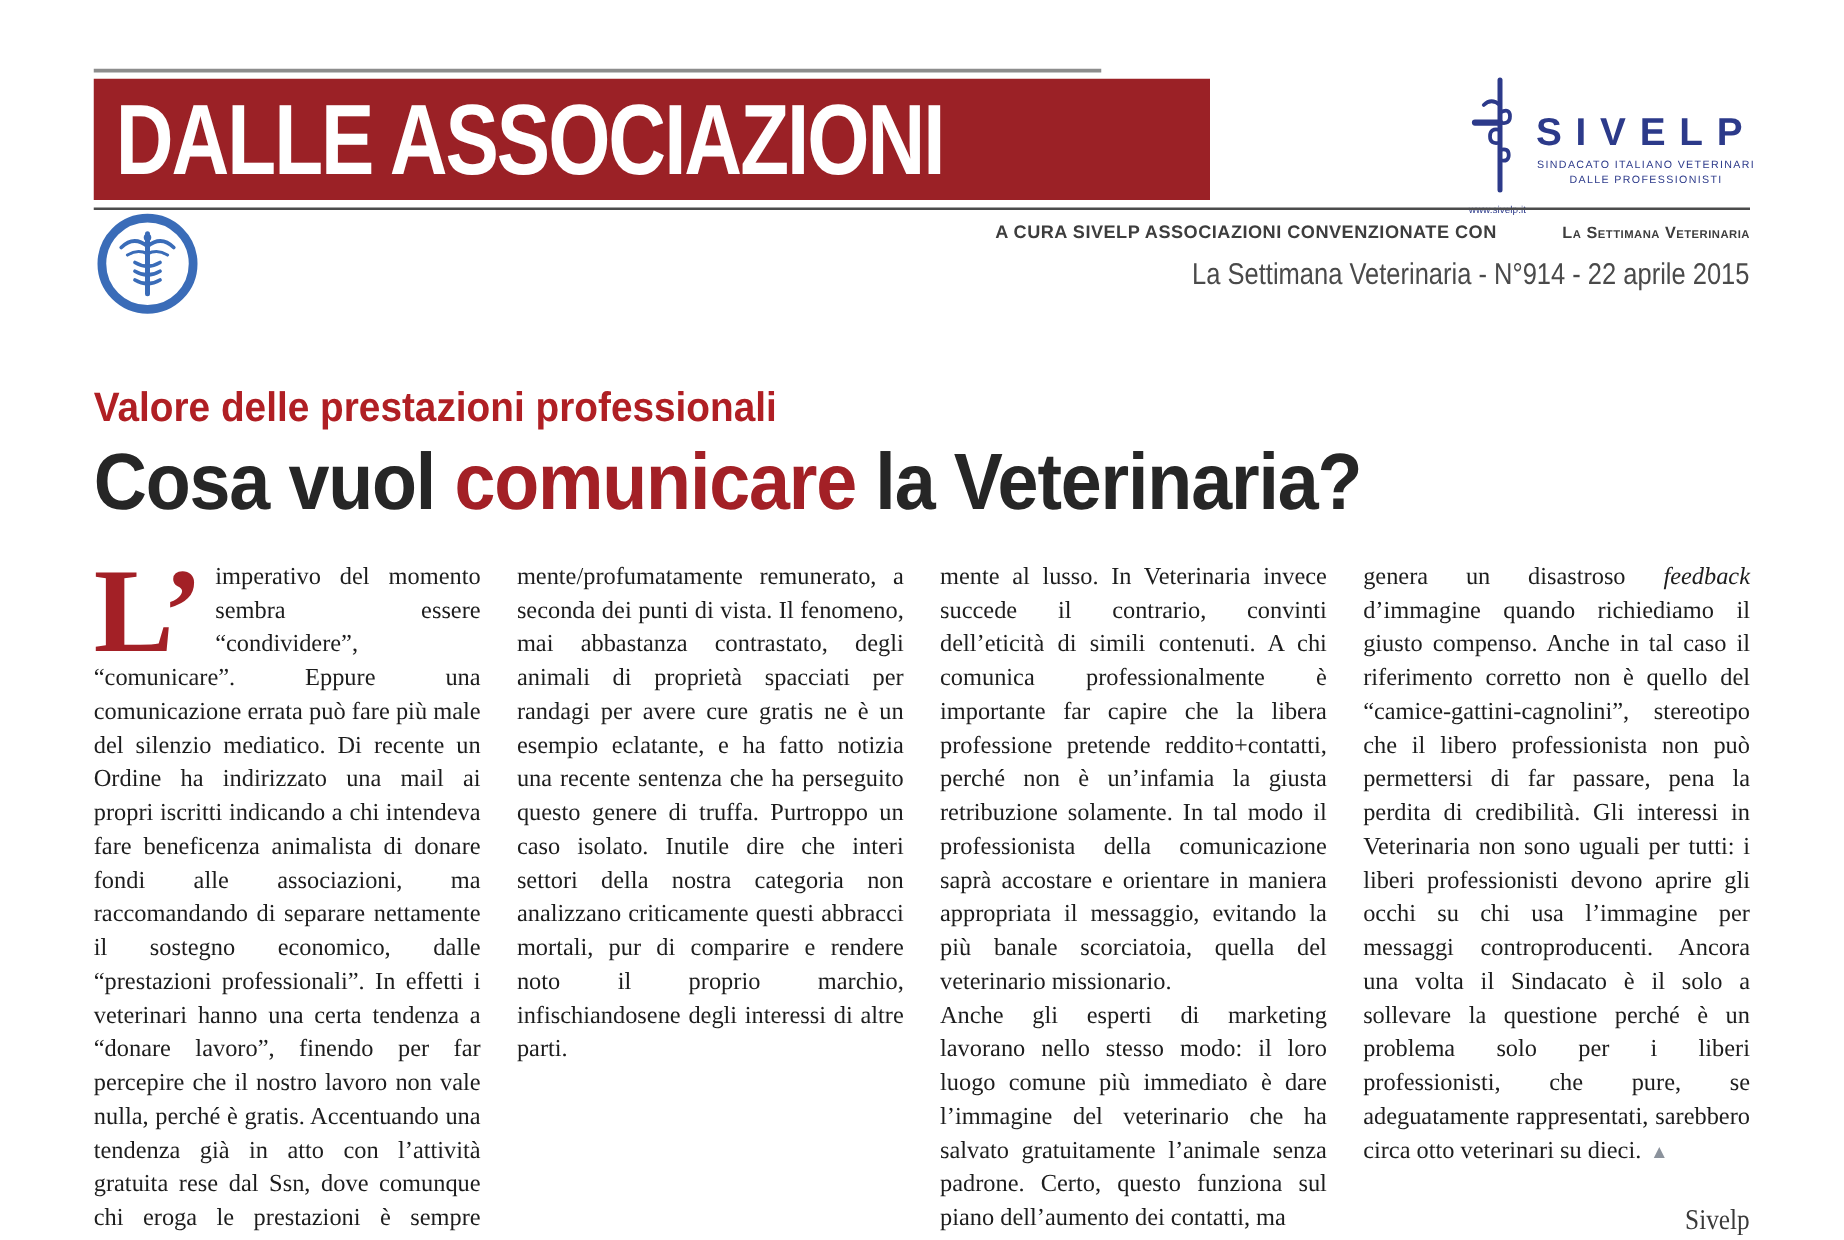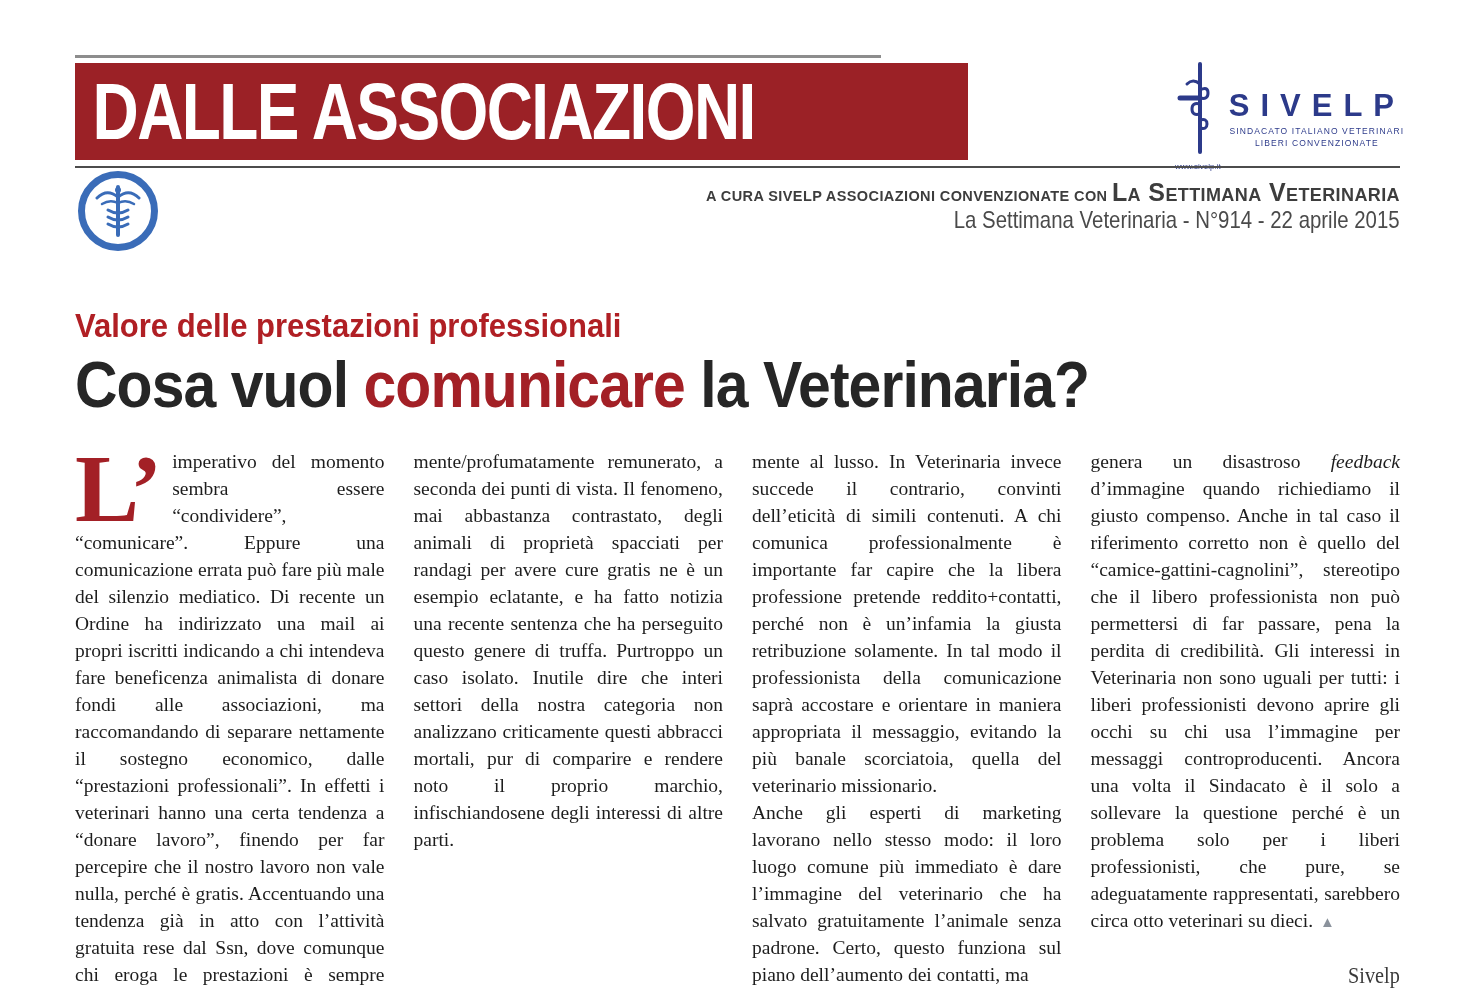--- a/index.html
+++ b/index.html
@@ -19,21 +19,21 @@
   .logo-url{font-size:8px;color:#2c3a8a;margin-top:2px;white-space:nowrap;}
   .logo-text{padding-top:28px;}
   .logo-name{font-size:31px;font-weight:600;letter-spacing:11px;white-space:nowrap;}
   .logo-sub{font-size:8.5px;font-weight:normal;letter-spacing:1.1px;text-align:center;margin-top:2px;white-space:nowrap;}
   .divider{position:absolute;left:75px;top:166px;width:1325px;height:2px;background:#4c4c4c;}
   .circle-icon{position:absolute;left:78px;top:171px;width:80px;height:80px;border-radius:50%;
     border:7px solid #3a6cb8;box-sizing:border-box;background:#ffffff;
     display:flex;align-items:center;justify-content:center;}
   .tagline{position:absolute;right:75px;top:178px;font-size:14.5px;font-weight:bold;
     color:#3d3d3d;letter-spacing:0.4px;white-space:nowrap;}
-  .tagline .brand{font-variant:small-caps;font-size:25px;}
+  .tagline .brand{font-variant:small-caps;font-size:13px;margin-left:48px;}
   .issue{position:absolute;right:75px;top:206px;text-align:left;}
   .issue span{display:inline-block;font-size:24px;color:#4a4a4a;
     transform:scaleX(0.85);transform-origin:right center;white-space:nowrap;}
   
   .article{position:absolute;left:75px;top:306px;width:1325px;}
   .kicker{display:inline-block;color:#b01f24;font-weight:bold;font-size:33px;line-height:40px;
     transform:scaleX(0.94);transform-origin:left center;white-space:nowrap;}
   .title{margin:4px 0 0;font-weight:bold;color:#262626;font-size:64px;line-height:70px;
     letter-spacing:-1px;white-space:nowrap;}
   .title-inner{display:inline-block;transform:scaleX(0.92);transform-origin:left center;}
@@ -66,21 +66,21 @@
         <path d="M3 38 L23 38" stroke-width="5"></path>
         <path d="M10 24 Q16 18 23 24" stroke-width="3"></path>
         <path d="M23 30 Q31 26 31 33 Q31 40 23 38 M23 44 Q15 42 15 49 Q15 56 23 54 M23 60 Q30 58 30 64 Q30 70 23 68" stroke-width="3"></path>
       </svg>
     </span>
     <span class="logo-url">www.sivelp.it</span>
   </div>
   <div class="logo-text">
     <div class="logo-name">SIVELP</div>
     <div class="logo-sub">SINDACATO ITALIANO VETERINARI</div>
-    <div class="logo-sub">LIBERI CONVENZIONATE</div>
+    <div class="logo-sub">DALLE PROFESSIONISTI</div>
   </div>
 </div>
 
 <div class="divider"></div>
 
 <div class="circle-icon">
   <svg width="46" height="54" viewBox="0 0 46 54" fill="none" stroke="#3a6cb8" stroke-linecap="round">
     <line x1="23" y1="3" x2="23" y2="51" stroke-width="4"></line>
     <circle cx="23" cy="6" r="3" fill="#3a6cb8" stroke="none"></circle>
     <path d="M2 14 Q12 4 23 13 Q34 4 44 14" stroke-width="3"></path>

